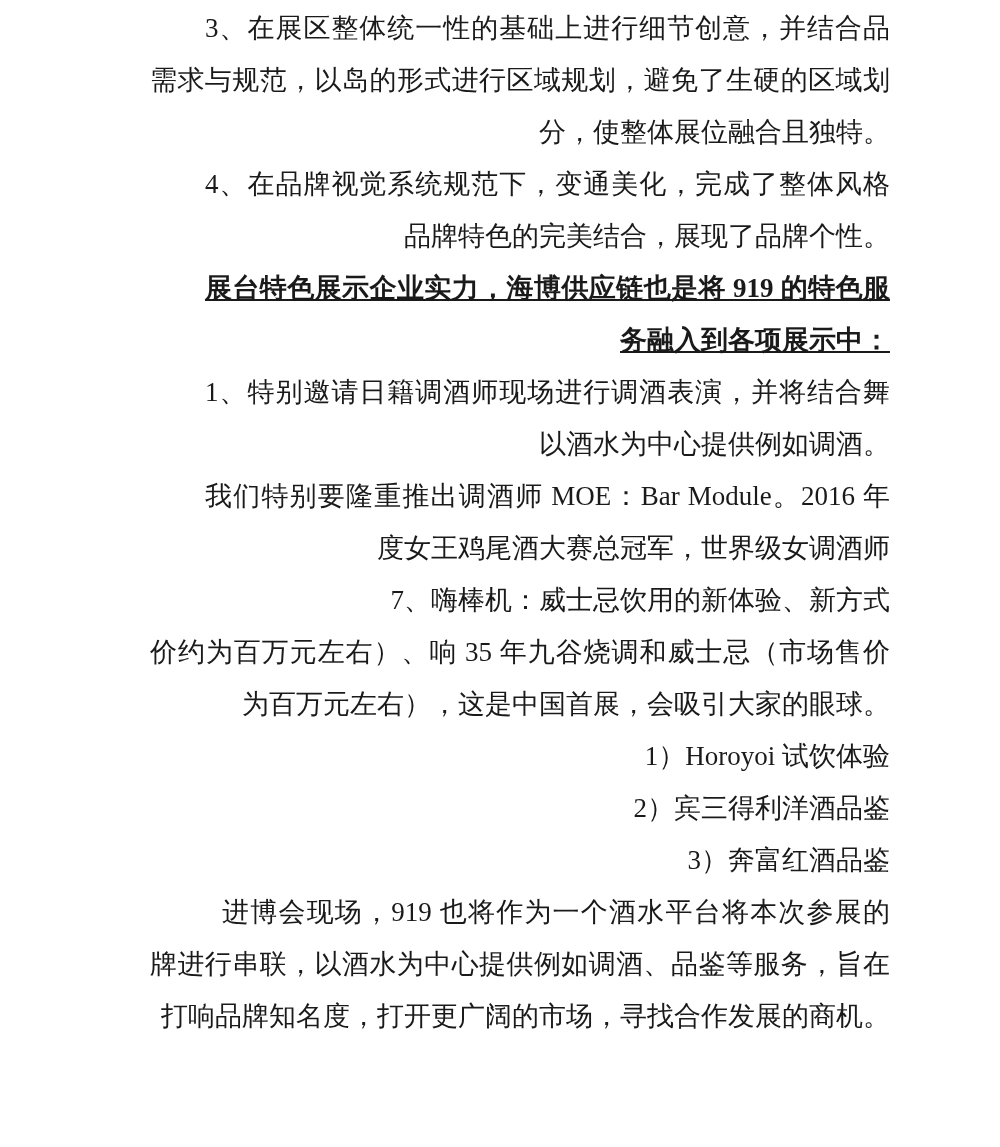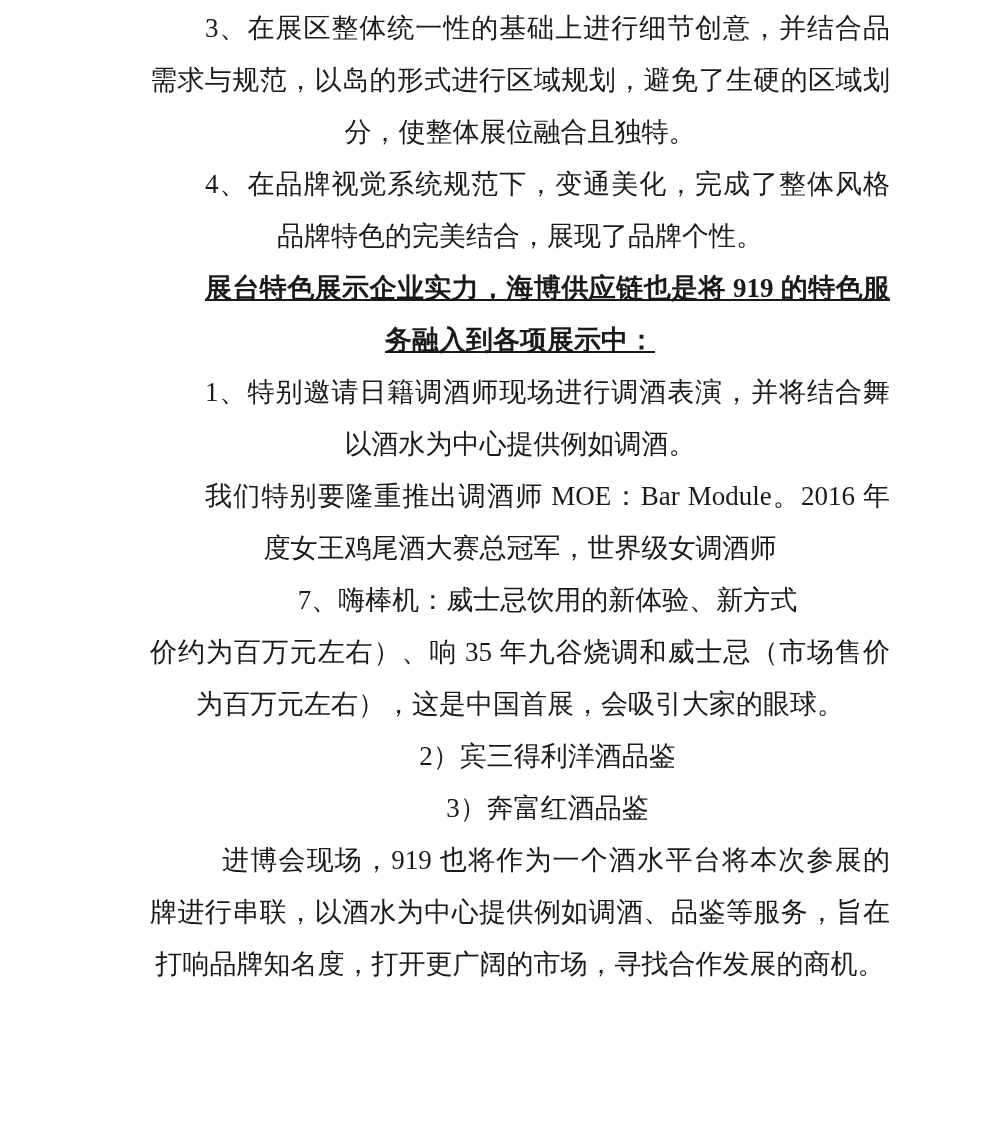--- a/index.html
+++ b/index.html
@@ -24,21 +24,21 @@
     top: 2px;
     width: 740px;
     font-size: 27px;
     line-height: 52px;
     color: #1a1a1a;
   }
   .line {
     height: 52px;
     overflow: hidden;
     white-space: normal;
-    text-align: center;
+    text-align: right;
   }
   .line.justify {
     text-align: justify;
     text-align-last: justify;
   }
   .line.indent-normal { padding-left: 55px; }
   .line.indent-large  { padding-left: 72px; }
   .para.bold .line { font-weight: 700; text-decoration: underline; }
 </style>
 </head>
@@ -68,20 +68,23 @@
         <div class="line">度女王鸡尾酒大赛总冠军，世界级女调酒师</div>
       </div>
       <div class="para">
         <div class="line indent-normal">7、嗨棒机：威士忌饮用的新体验、新方式</div>
       </div>
       <div class="para">
         <div class="line justify">价约为百万元左右）、响 35 年九谷烧调和威士忌（市场售价约</div>
         <div class="line">为百万元左右），这是中国首展，会吸引大家的眼球。</div>
       </div>
       <div class="para">
+        <div class="line indent-normal">1）Horoyoi 试饮体验</div>
+      </div>
+      <div class="para">
         <div class="line indent-normal">2）宾三得利洋酒品鉴</div>
       </div>
       <div class="para">
         <div class="line indent-normal">3）奔富红酒品鉴</div>
       </div>
       <div class="para">
         <div class="line justify indent-large">进博会现场，919 也将作为一个酒水平台将本次参展的品</div>
         <div class="line justify">牌进行串联，以酒水为中心提供例如调酒、品鉴等服务，旨在</div>
         <div class="line">打响品牌知名度，打开更广阔的市场，寻找合作发展的商机。</div>
       </div>

